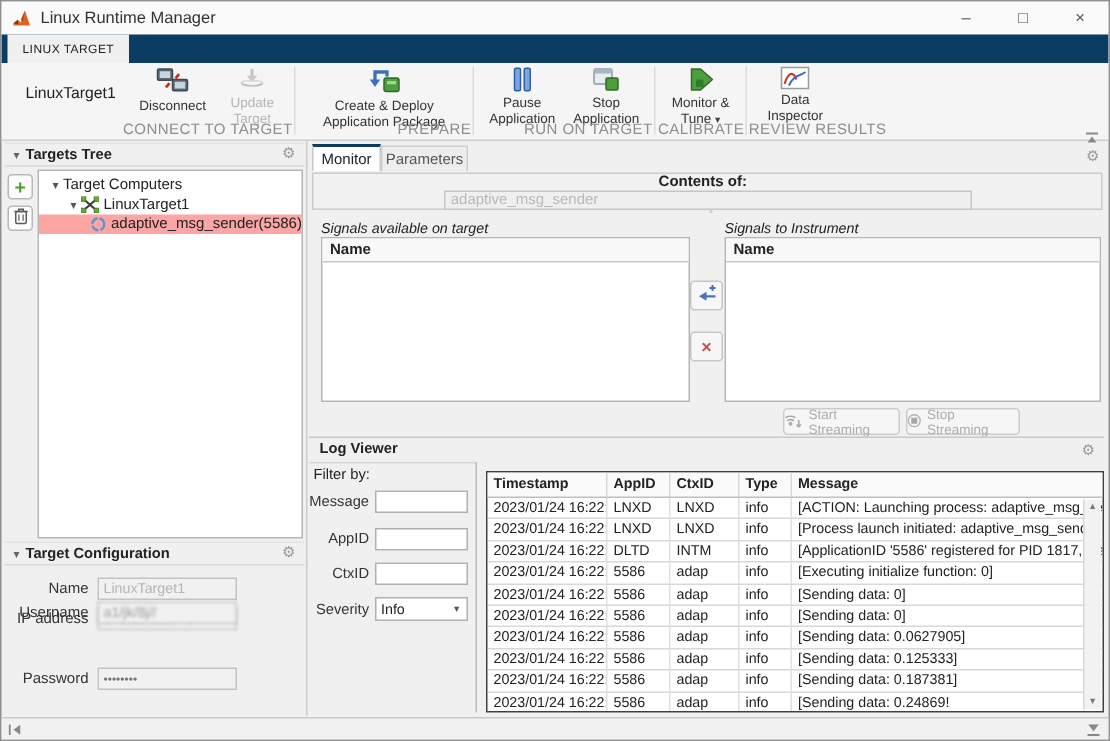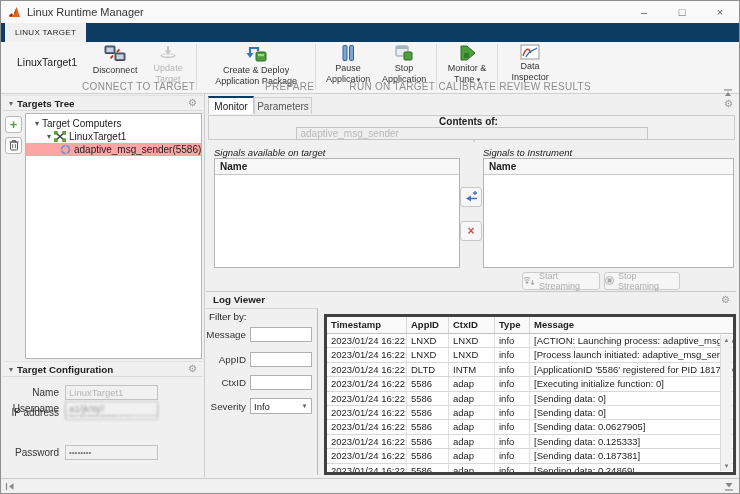--- a/index.html
+++ b/index.html
@@ -106,21 +106,21 @@
   .f-row { position:absolute; left:0; width:112px; height:16px; display:flex; align-items:center; }
   .f-row label { width:40px; text-align:right; font-size:9.8px; color:#333; margin-right:4px; }
   .f-row input { width:62px; height:15px; border:1px solid #b0b0b0; background:#fff;
                  font-family:"Liberation Sans", sans-serif; font-size:9.5px; padding:0 3px; color:#333; }
   .sev-select { width:62px; height:16px; border:1px solid #b0b0b0; background:#fff; display:flex;
                 align-items:center; font-size:9.5px; color:#222; }
   .sev-select .val { flex:1; padding-left:3px; }
   .sev-select .sarr { width:13px; text-align:center; font-size:7px; color:#555; }
 
   .log-table { position:absolute; left:118px; top:6px; width:412px; height:161px; background:#fff;
-               border:3px solid #404040; overflow:hidden; }
+               border:1px solid #404040; overflow:hidden; }
   .lt-row { display:grid; grid-template-columns:80px 42px 46px 35px 1fr; height:14.4px;
             border-bottom:1px solid #d8d8d8; font-size:9.5px; color:#222; }
   .lt-row.lt-head { height:17px; background:#fafafa; font-weight:bold; border-bottom:1px solid #c0c0c0; }
   .lt-row > div { padding:0 0 0 4px; line-height:14px; white-space:nowrap; overflow:hidden;
                   border-right:1px solid #e0e0e0; }
   .lt-row.lt-head > div { line-height:16px; border-right:1px solid #d8d8d8; }
   .lt-row > div:last-child { border-right:none; }
   .log-scroll { position:absolute; right:1px; top:18px; bottom:1px; width:12px; background:#f2f2f2;
                 border-left:1px solid #d8d8d8; }
   .log-scroll .sa { position:absolute; left:0; width:11px; height:10px; text-align:center; font-size:7px;

